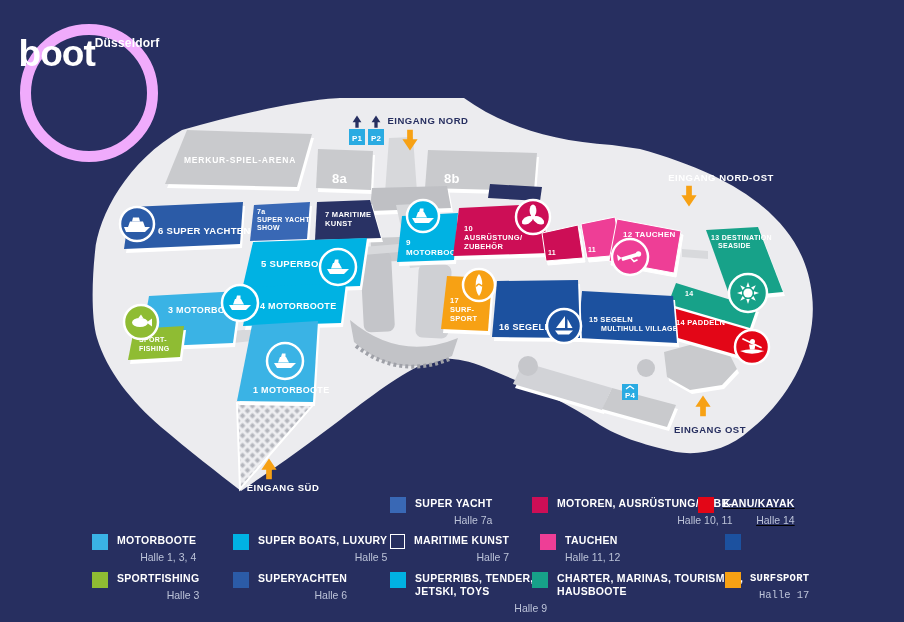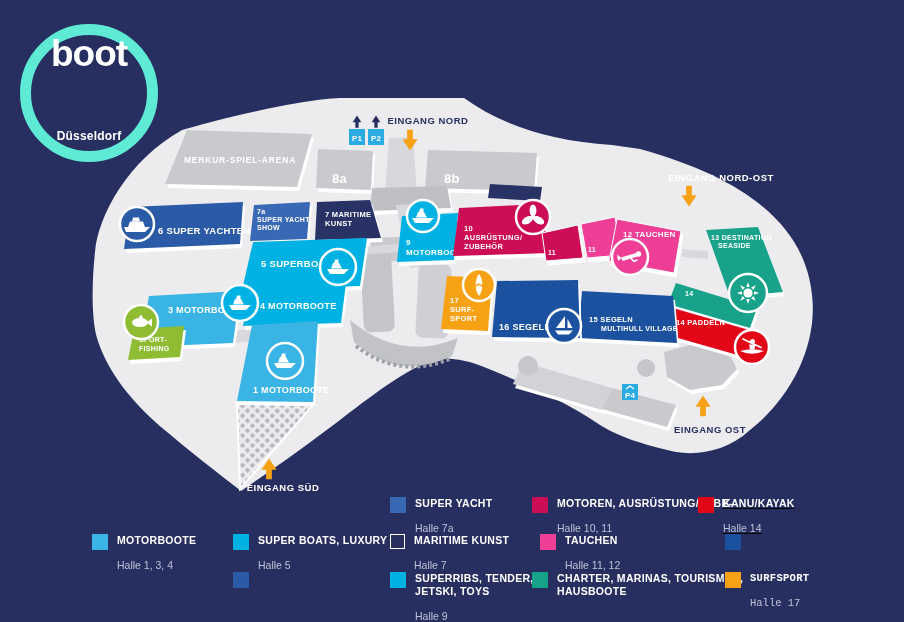--- a/index.html
+++ b/index.html
@@ -11,32 +11,32 @@
   .t7{font-size:7px}.t75{font-size:7.5px}.t8{font-size:8px}
   .t9{font-size:9px}.t95{font-size:9.5px}.t13{font-size:13px}
   .ent{font-size:9.5px;font-weight:bold;letter-spacing:.5px;}
   .ent-dark{fill:#272f60;}
   .ent-light{fill:#ffffff;}
   .arena-label{fill:#ffffff;font-weight:bold;font-size:8.5px;letter-spacing:.8px;}
   .icon-circle{stroke:#ffffff;stroke-width:2.5;}
   .pk{font-size:8px;font-weight:bold;fill:#ffffff;}
   
   .logo{position:absolute;left:20px;top:24px;width:116px;height:116px;border-radius:50%;
-        background:#272f60;border:11px solid #5eead4;z-index:5;
-        display:flex;flex-direction:column;justify-content:space-between;padding-left:0;}
+        background:#272f60;border:11px solid #f0abfc;z-index:5;
+        display:flex;flex-direction:row;justify-content:center;padding-left:0;}
   .logo .brand{margin:0;color:#fff;font-weight:bold;font-size:37px;letter-spacing:-1px;line-height:1;text-align:center;}
   .logo .city{margin:1px 0 8px 0;color:#fff;font-size:12px;font-weight:bold;text-align:center;letter-spacing:.2px;}
   
   .legend{position:absolute;left:0;top:0;width:904px;height:622px;z-index:4;pointer-events:none;}
   .lg-item{position:absolute;display:flex;align-items:flex-start;}
   .lg-swatch{width:16px;height:16px;margin-right:9px;flex:0 0 16px;}
   .lg-swatch.outline{border:1.5px solid #ffffff;width:13px;height:13px;flex-basis:13px;}
   .lg-text{color:#ffffff;}
   .lg-label{font-size:10.5px;font-weight:bold;letter-spacing:.3px;line-height:1.25;}
-  .lg-halls{font-size:10.5px;color:#bcc3d8;margin-top:12px;line-height:1.2;}
+  .lg-halls{font-size:10.5px;color:#bcc3d8;margin-top:4px;line-height:1.2;text-align:right;}
   .w130{max-width:132px;} .w210{max-width:215px;} .w160{max-width:175px;}
 </style>
 </head>
 <body>
 
 <div class="stage" style="background: rgb(39, 47, 96);">
 
   <div class="logo">
     <p class="brand">boot</p>
     <p class="city">Düsseldorf</p>
@@ -329,30 +329,41 @@
 
   <div class="legend">
 
     <div class="lg-item" style="left:92px;top:534px;">
       <div class="lg-swatch" style="background: rgb(58, 179, 229);"></div>
       <div class="lg-text">
           <div class="lg-label">MOTORBOOTE</div>
       <div class="lg-halls">Halle 1, 3, 4</div>
         </div>
     </div>
+    <div class="lg-item" style="left:92px;top:572px;">
+      <div class="lg-swatch" style="background: rgb(143, 188, 51);"></div>
+      <div class="lg-text">
+          <div class="lg-label">SPORTFISHING</div>
+      <div class="lg-halls">Halle 3</div>
+        </div>
+    </div>
 
     <div class="lg-item" style="left:233px;top:534px;">
       <div class="lg-swatch" style="background: rgb(0, 178, 227);"></div>
       <div class="lg-text">
           <div class="lg-label">SUPER BOATS, LUXURY</div>
       <div class="lg-halls">Halle 5</div>
         </div>
     </div>
     <div class="lg-item" style="left:233px;top:572px;">
       <div class="lg-swatch" style="background: rgb(43, 91, 167);"></div>
+      <div class="lg-text">
+          <div class="lg-label">SUPERYACHTEN</div>
+      <div class="lg-halls">Halle 6</div>
+        </div>
     </div>
 
     <div class="lg-item" style="left:390px;top:497px;">
       <div class="lg-swatch" style="background: rgb(57, 104, 181);"></div>
       <div class="lg-text">
           <div class="lg-label">SUPER YACHT</div>
       <div class="lg-halls">Halle 7a</div>
         </div>
     </div>
     <div class="lg-item" style="left:390px;top:534px;">

